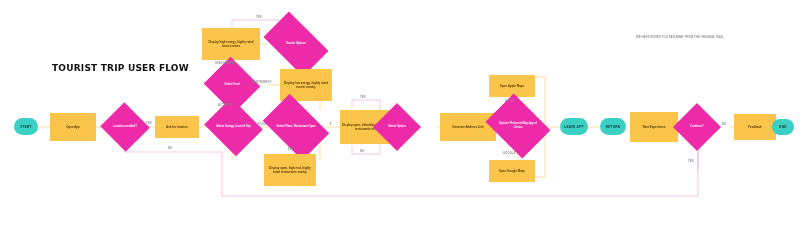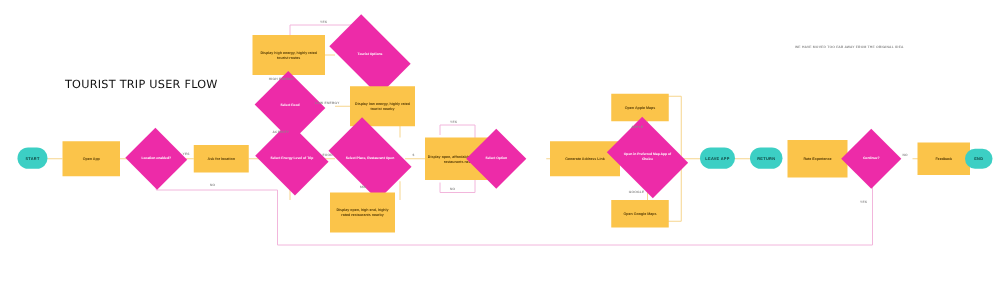--- a/index.html
+++ b/index.html
@@ -24,21 +24,21 @@
   }
   .decision{color:#ffffff;font-size:2.7px;line-height:1.4;font-weight:700;}
   .decision .dia{
     position:absolute;inset:0;background:#ed2ba8;
     transform:rotate(45deg);
   }
   .decision .txt{position:relative;z-index:2;padding:0 3px;}
 
   .title{
     position:absolute;left:52px;top:63px;
-    font-size:9px;font-weight:normal;color:#111111;
+    font-size:9px;font-weight:bold;color:#111111;
     letter-spacing:.2px;font-family:"DejaVu Sans", sans-serif;
   }
   .note{
     position:absolute;left:636px;top:36px;width:170px;
     font-size:2.7px;color:#8d8d8d;letter-spacing:.15px;font-weight:600;
   }
   .elabel{
     position:absolute;font-size:2.6px;color:#8a8a8a;
     font-weight:700;letter-spacing:.2px;white-space:nowrap;
   }

